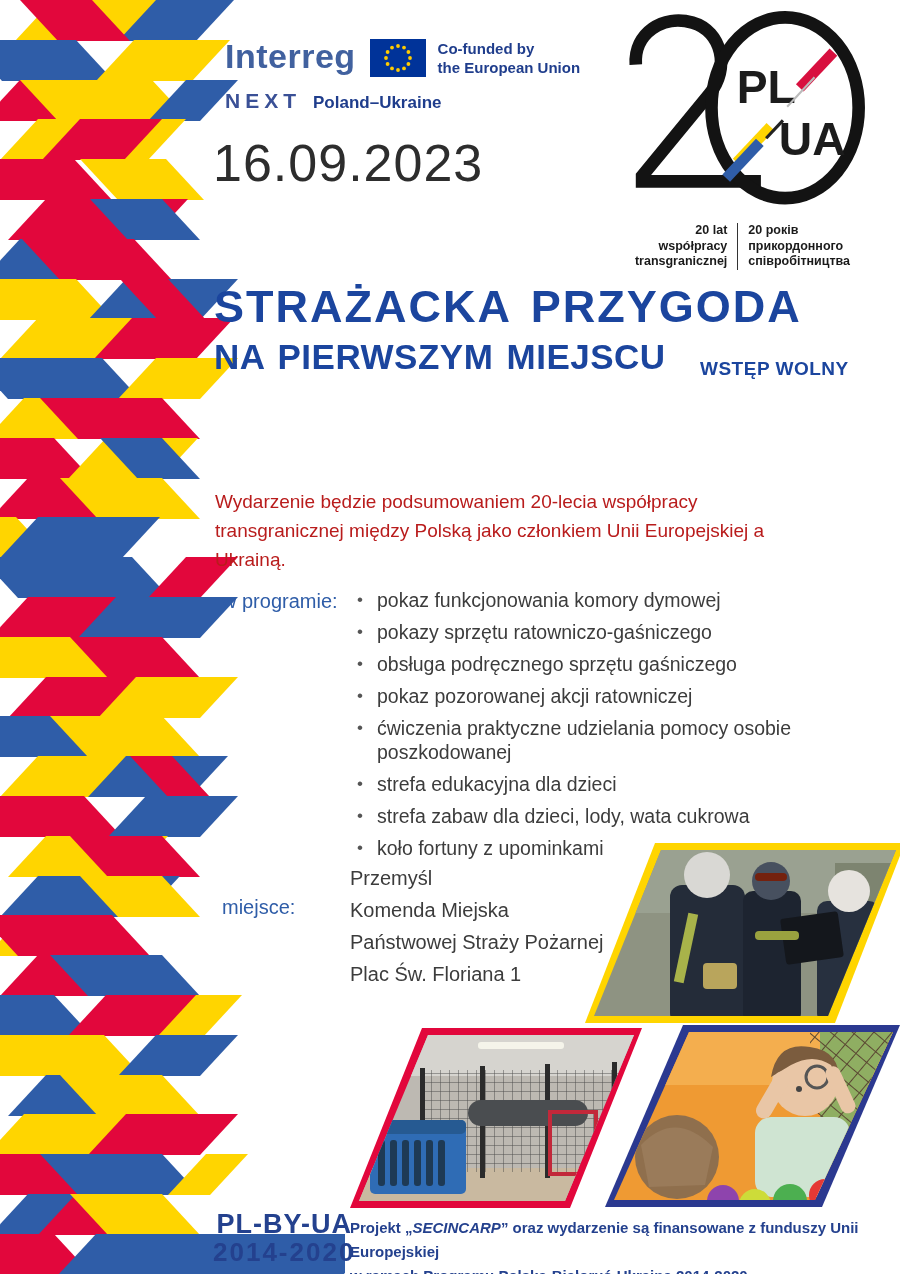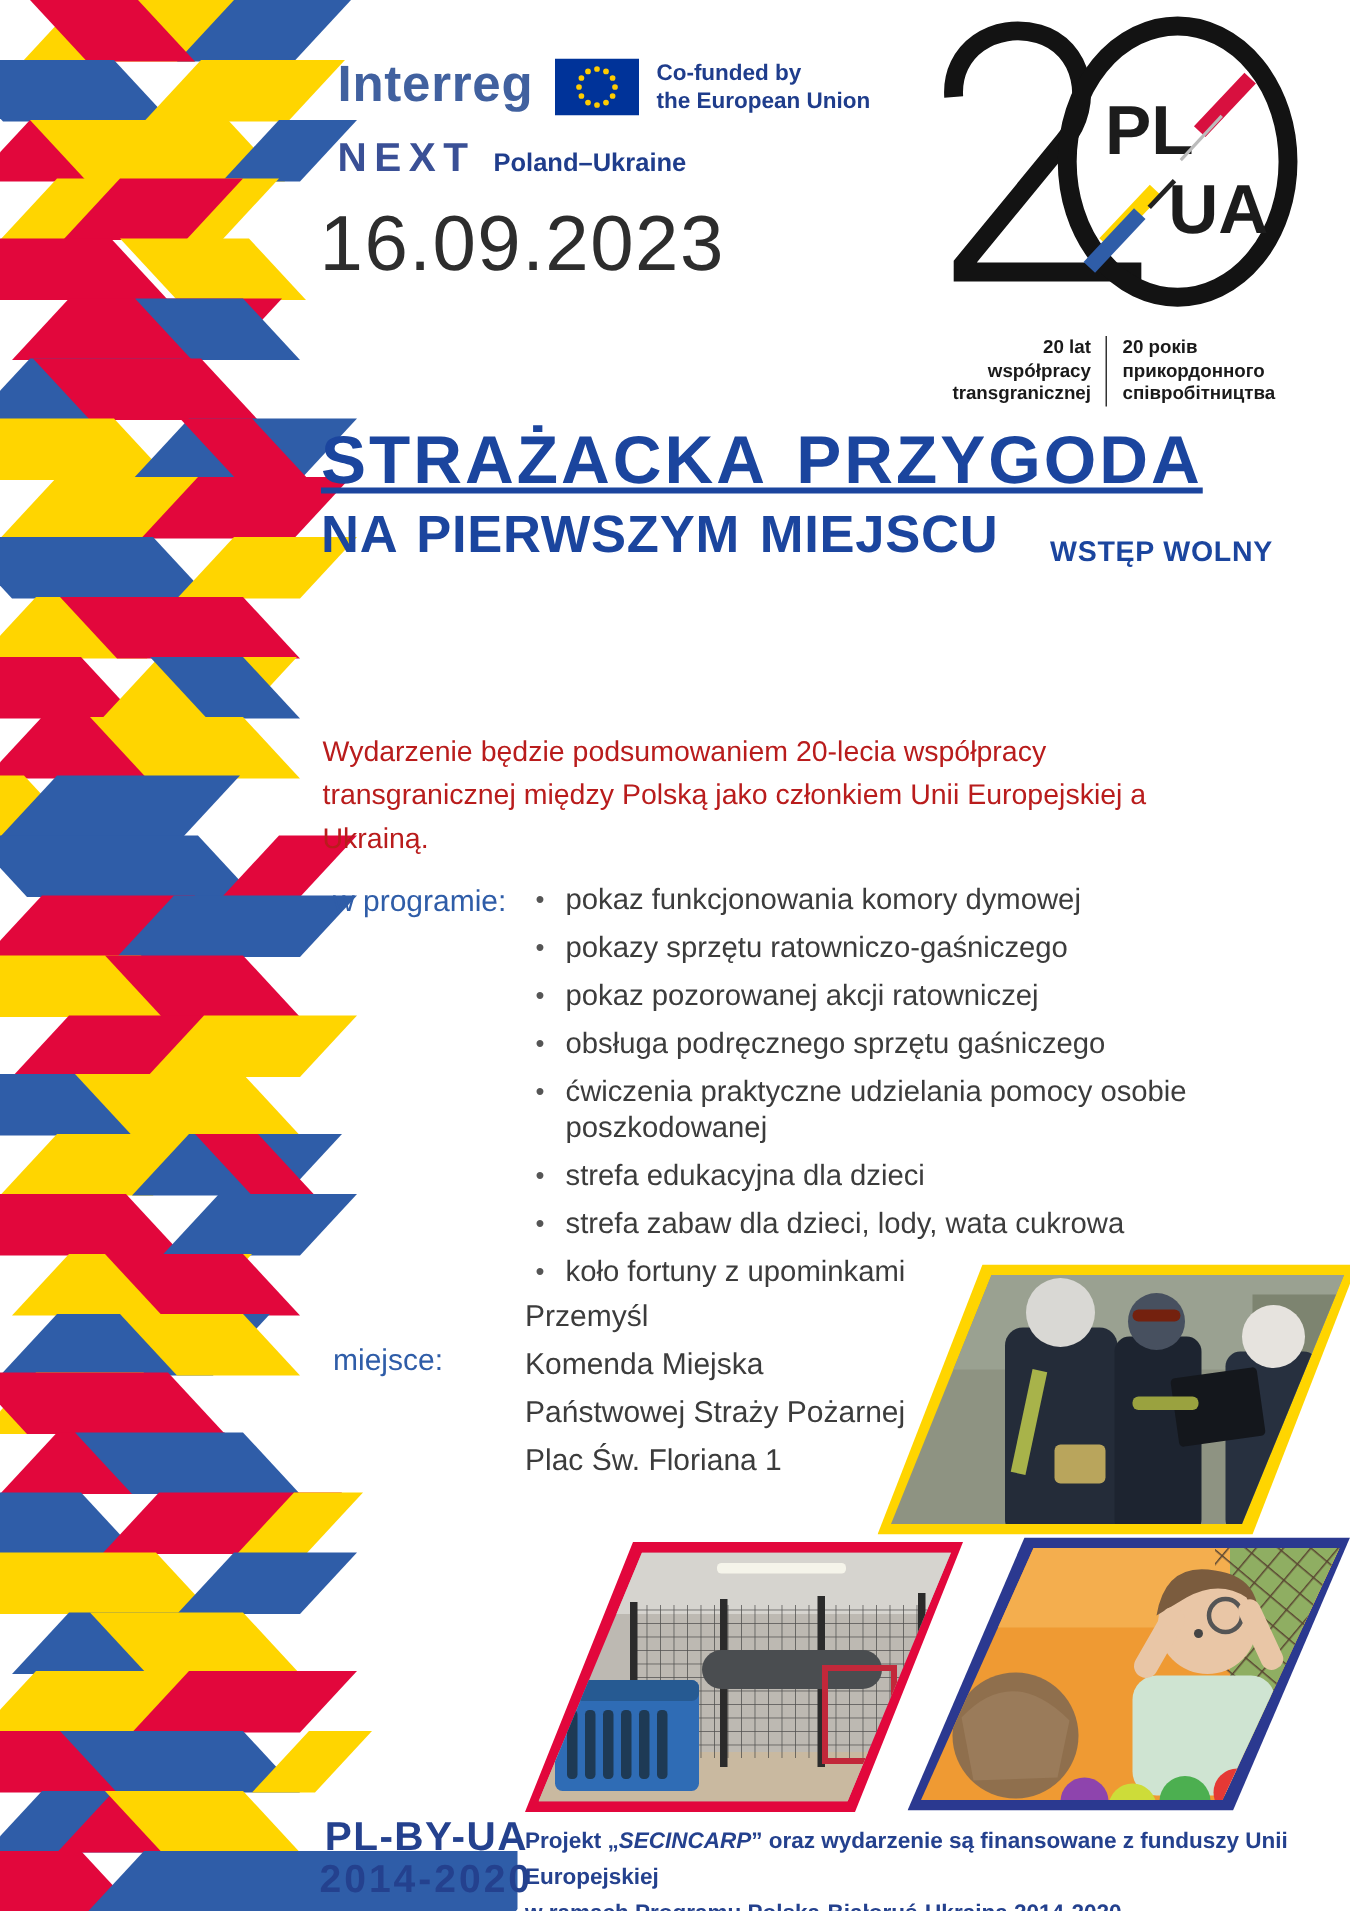--- a/index.html
+++ b/index.html
@@ -10,35 +10,35 @@
   .decor{position:absolute;left:0;top:0;width:345px;height:1274px;z-index:0;}
   .content{position:relative;z-index:1;}
 
   
   .interreg-block{position:absolute;left:225px;top:36px;width:420px;}
   .interreg-row{display:flex;align-items:flex-start;}
   .interreg-word{font-size:34px;font-weight:bold;color:#41619f;letter-spacing:.5px;line-height:40px;}
   .eu-flag{margin:3px 12px 0 14px;}
   .cofunded{font-size:15px;font-weight:bold;color:#1f3d8c;line-height:19px;padding-top:3px;}
   .next-row{margin-top:8px;display:flex;align-items:baseline;}
-  .next-word{font-size:27px;font-weight:bold;color:#3a5096;letter-spacing:5px;}
+  .next-word{font-size:21px;font-weight:bold;color:#3a5096;letter-spacing:5px;}
   .next-area{font-size:17px;font-weight:bold;color:#1f3d8c;margin-left:12px;}
 
   .logo20{position:absolute;left:615px;top:10px;width:255px;}
   .logo20-captions{display:flex;justify-content:center;margin-top:4px;}
   .cap-col{font-size:12.5px;font-weight:bold;color:#1a1a1a;line-height:15.5px;}
   .cap-col.pl{text-align:right;}
   .cap-divider{width:1px;background:#333;margin:0 10px;}
 
   
   .date-block{position:absolute;left:213px;top:136px;font-size:52px;color:#2d2d2d;line-height:55px;letter-spacing:1px;}
 
   
   .title-block{position:absolute;left:214px;top:282px;width:660px;color:#1b459e;font-weight:bold;}
-  .title-l1{font-size:45px;letter-spacing:2px;word-spacing:6px;line-height:50px;text-decoration:underline;}
+  .title-l1{font-size:45px;letter-spacing:2px;word-spacing:6px;line-height:50px;}
   .title-l2,.title-l3{font-size:35px;letter-spacing:.5px;word-spacing:3px;line-height:50px;}
   .admission{position:absolute;left:700px;top:358px;font-size:19px;font-weight:bold;color:#1b459e;letter-spacing:.5px;}
 
   
   .description{position:absolute;left:215px;top:487px;width:600px;font-size:19px;line-height:29px;color:#b91c1c;}
 
   
   .section-label{font-size:20px;color:#2f5da8;}
   .program-label{position:absolute;left:222px;top:590px;}
   .program-list{position:absolute;left:355px;top:588px;width:470px;list-style:none;margin:0;padding:0;}
@@ -214,22 +214,22 @@
   </div>
   <div class="admission">WSTĘP WOLNY</div>
 
   <div class="description">Wydarzenie będzie podsumowaniem 20-lecia współpracy transgranicznej między Polską jako członkiem Unii Europejskiej a Ukrainą.</div>
 
   <div class="section-label program-label">w programie:</div>
   <ul class="program-list">
 
   <li>pokaz funkcjonowania komory dymowej</li>
       <li>pokazy sprzętu ratowniczo-gaśniczego</li>
+      <li>obsługa podręcznego sprzętu gaśniczego</li>
       <li>pokaz pozorowanej akcji ratowniczej</li>
-      <li>obsługa podręcznego sprzętu gaśniczego</li>
       <li>ćwiczenia praktyczne udzielania pomocy osobie poszkodowanej</li>
       <li>strefa edukacyjna dla dzieci</li>
       <li>strefa zabaw dla dzieci, lody, wata cukrowa</li>
       <li>koło fortuny z upominkami</li>
     </ul>
 
   <div class="section-label venue-label">miejsce:</div>
   <div class="venue-lines">
 
   <div>Przemyśl</div>

